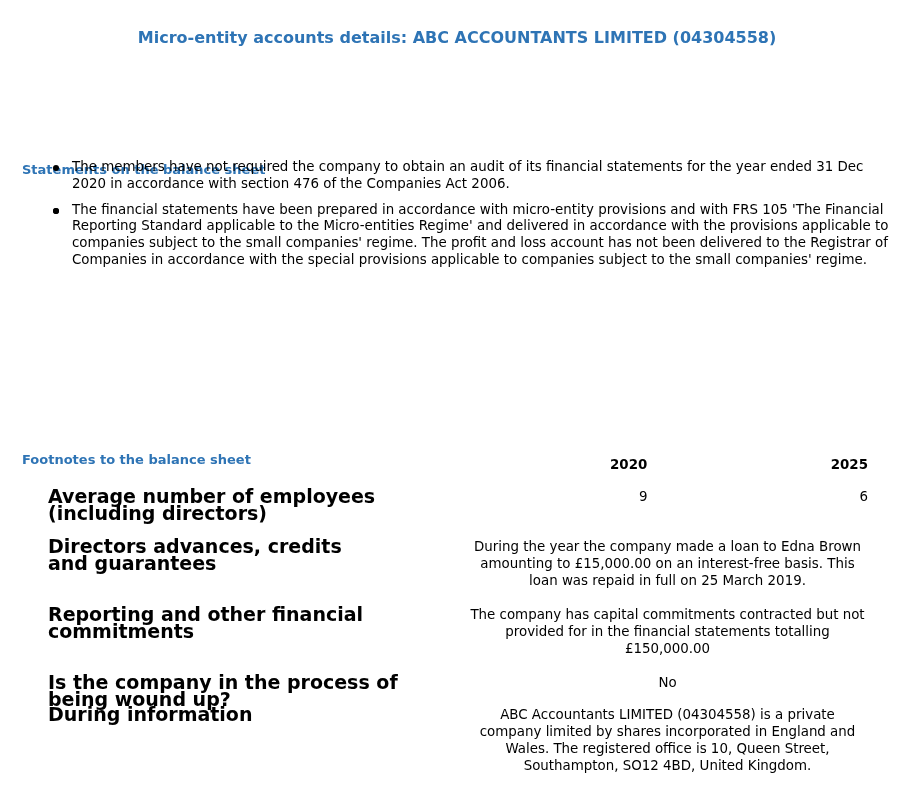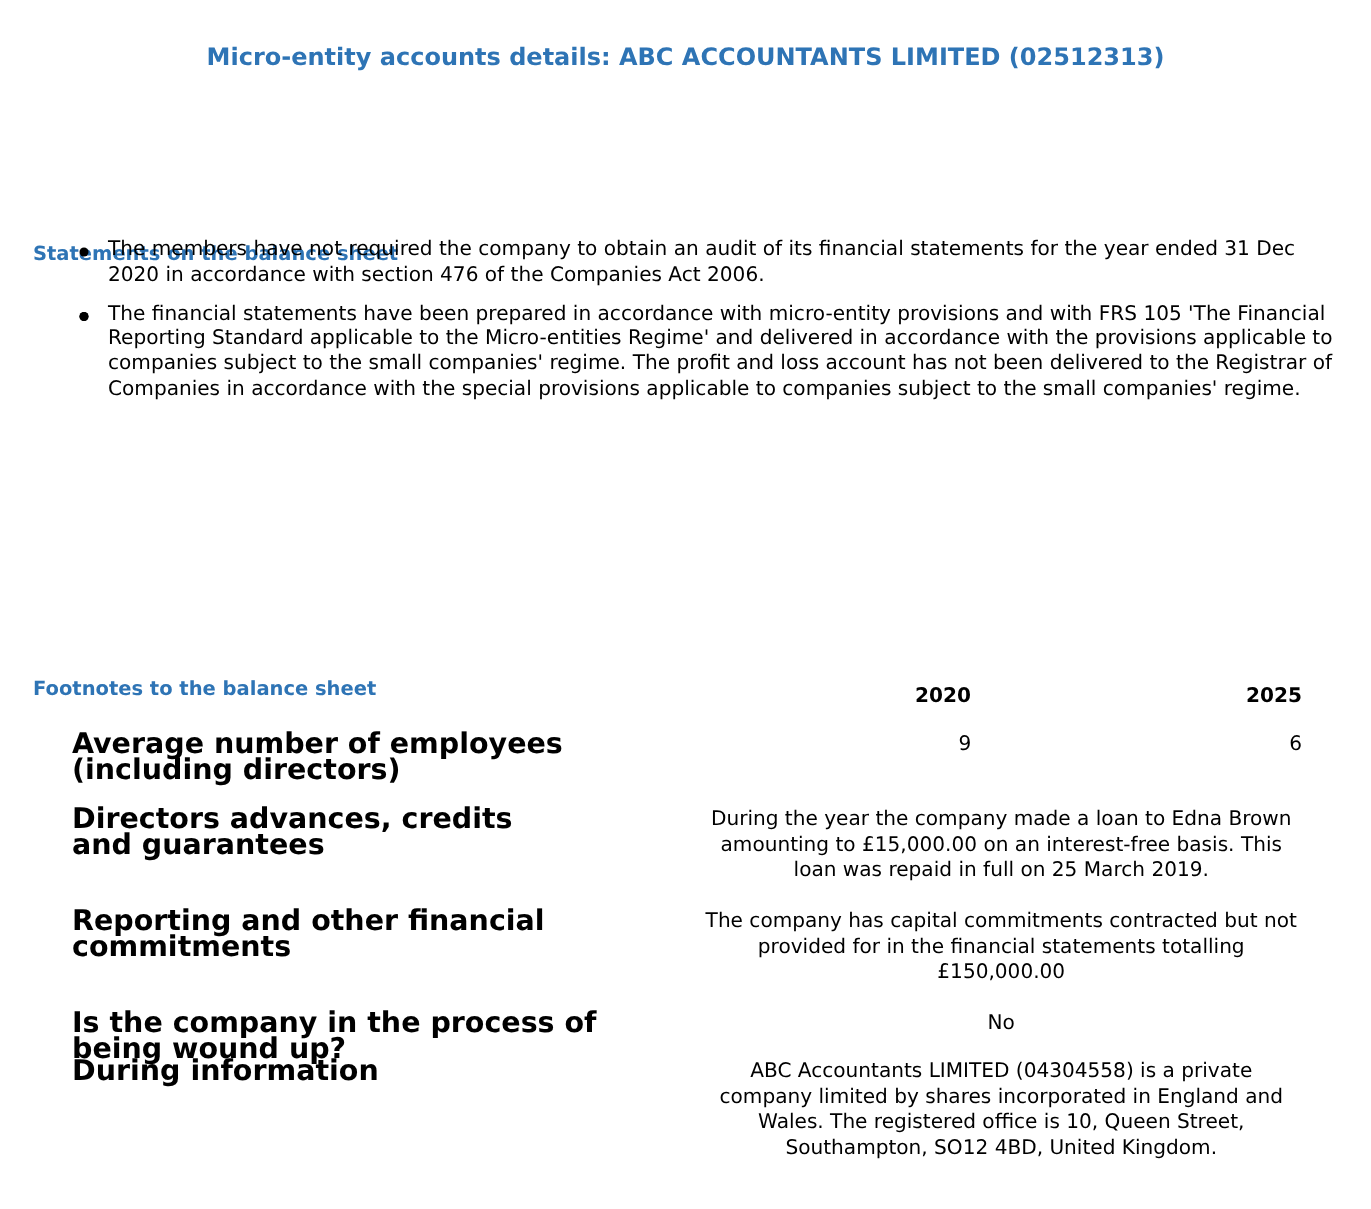--- a/index.html
+++ b/index.html
@@ -109,21 +109,21 @@
     .fn-num {
       position: absolute;
       font-size: 13.4px;
     }
     .num-2020 { left: 591px; }
     .num-2019 { right: 10px; }
   </style>
 </head>
 <body>
 
-<div class="doc-title">Micro-entity accounts details: ABC ACCOUNTANTS LIMITED (02512313)</div>
+<div class="doc-title">Micro-entity accounts details: ABC ACCOUNTANTS LIMITED (04304558)</div>
 
 <div class="section-heading statements-heading">Statements on the balance sheet</div>
 
 <ul class="statements-list">
   <li>
     <span class="bullet"></span>
     <span>The members have not required the company to obtain an audit of its financial statements for the year ended 31 Dec 2020 in accordance with section 476 of the Companies Act 2006.</span>
   </li>
   <li>
     <span class="bullet"></span>

